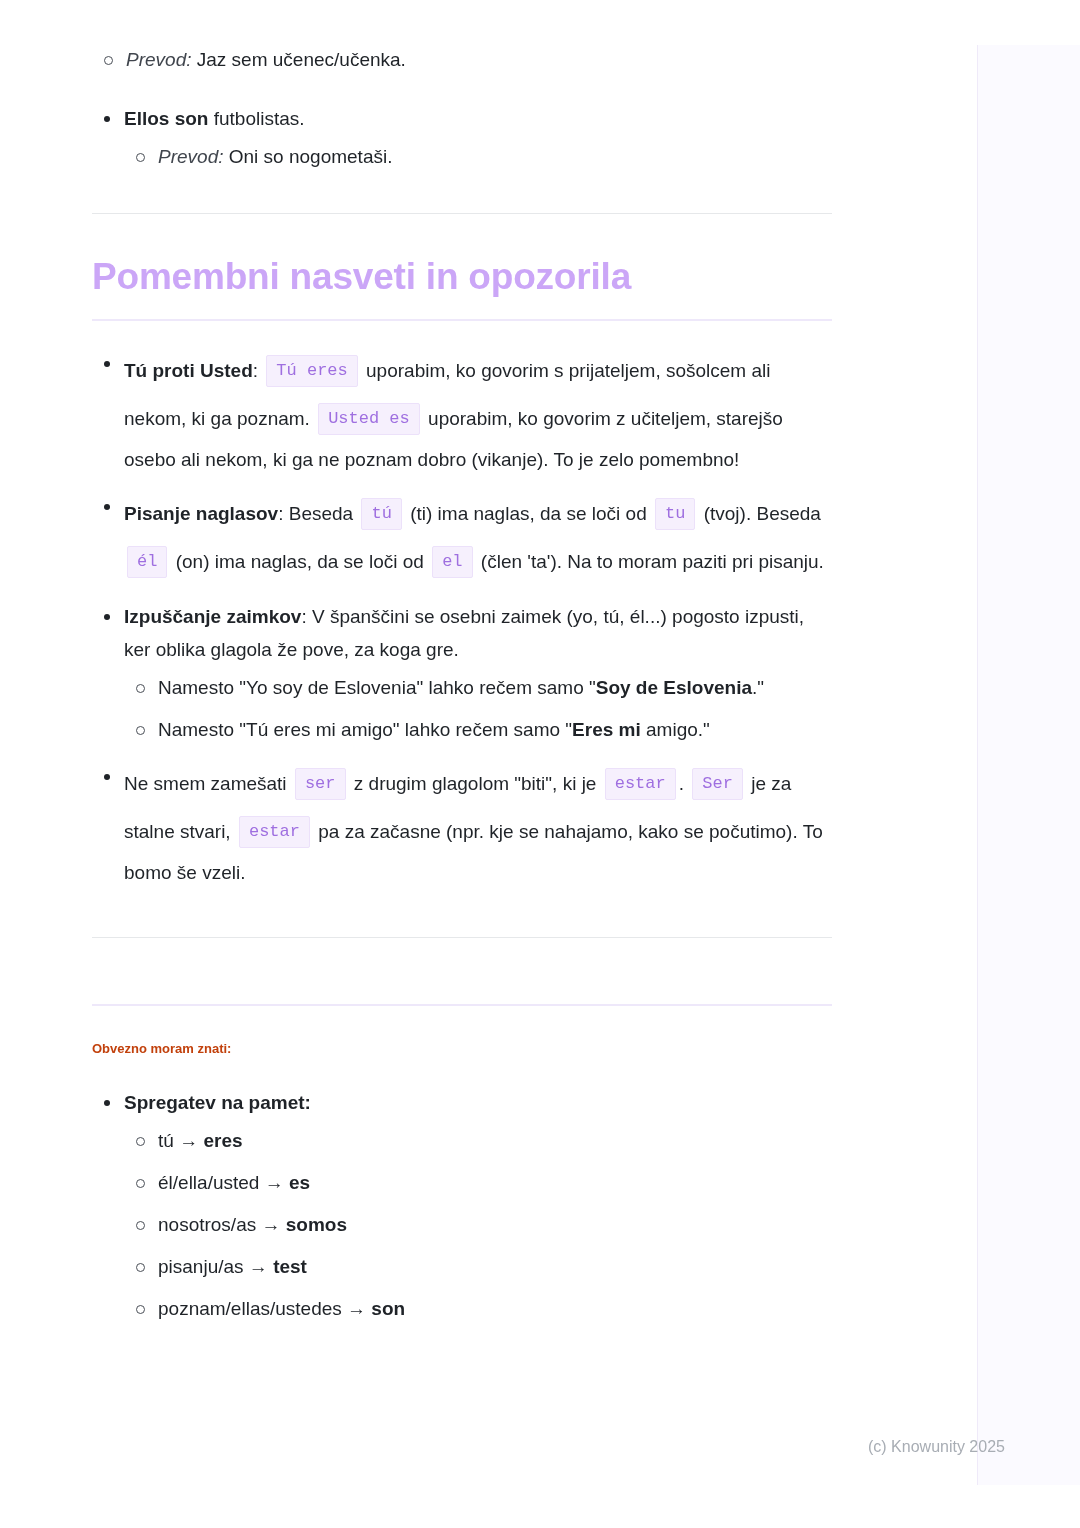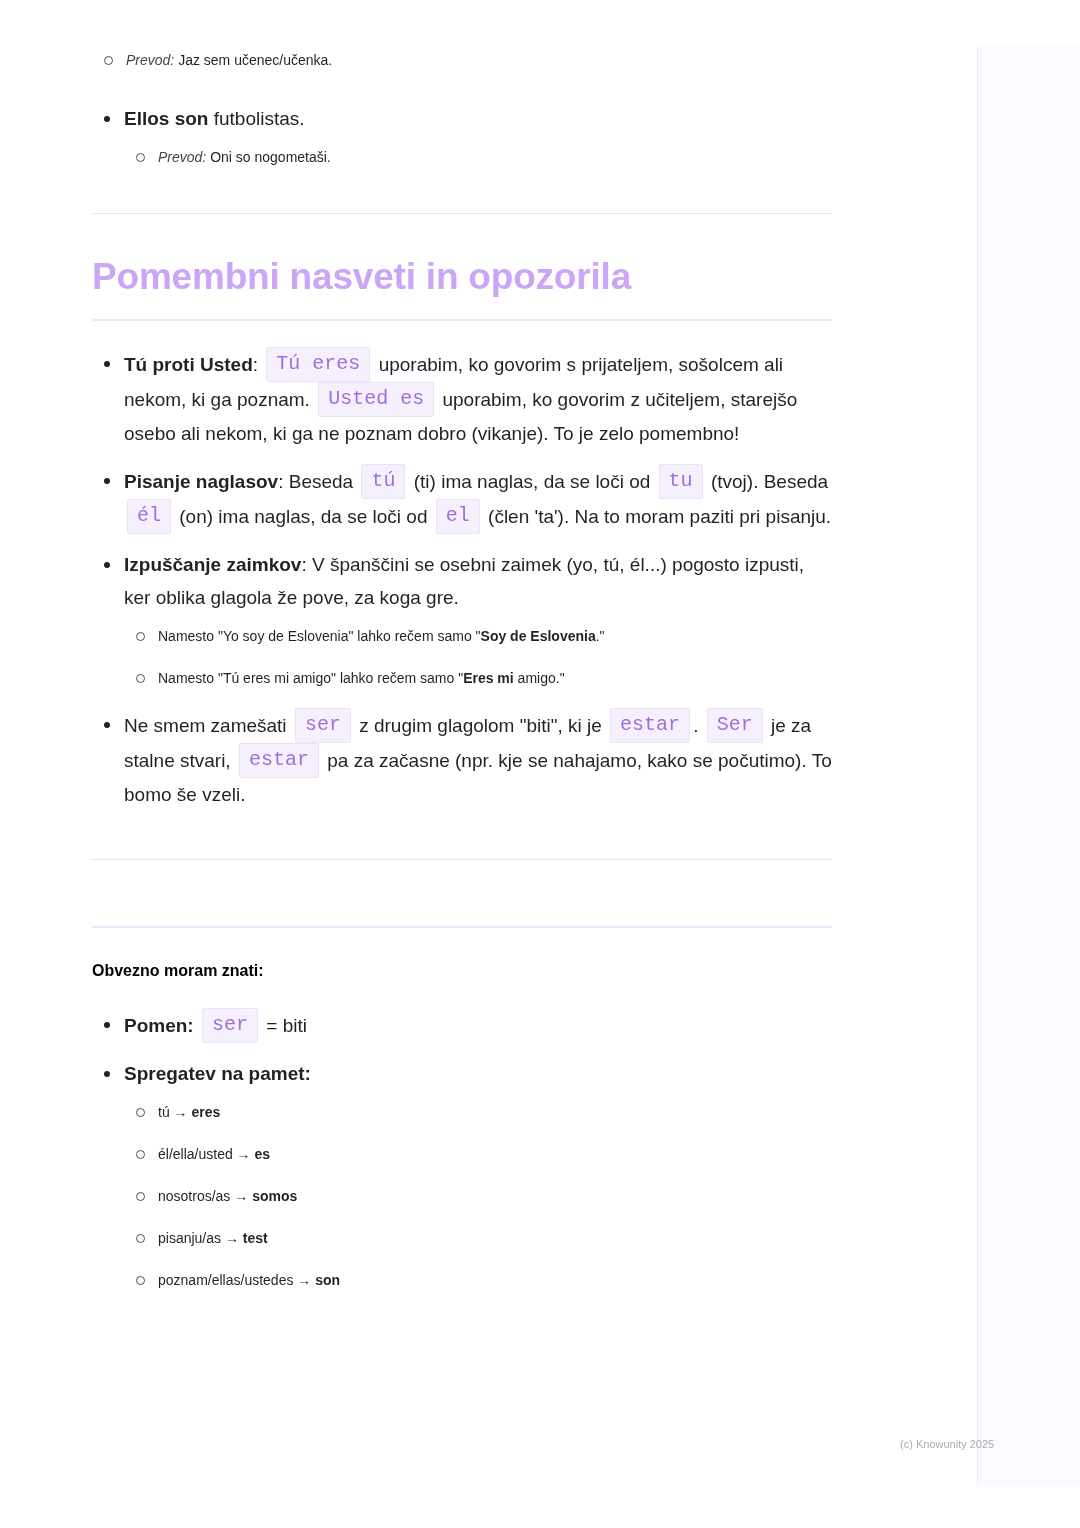--- a/index.html
+++ b/index.html
@@ -70,21 +70,21 @@
     background: #1f2328;
   }
   ul.lvl2 {
     list-style: none;
     margin: 6px 0 0 0;
     padding: 0;
   }
   ul.lvl2 > li.subbullet {
     position: relative;
     padding-left: 34px;
-    font-size: 14px;
+    font-size: 19px;
     line-height: 32px;
     margin-bottom: 10px;
     color: #1f2328;
   }
   ul.lvl2 > li.subbullet::before {
     content: "";
     position: absolute;
     left: 12px;
     top: 12px;
     width: 7px;
@@ -94,28 +94,28 @@
     background: transparent;
   }
 
   .em-italic { font-style: italic; color: #40454d; }
   .strong { font-weight: bold; }
 
   
   .chip {
     display: inline-block;
     font-family: "Liberation Mono", monospace;
-    font-size: 20px;
+    font-size: 17px;
     line-height: 1;
     color: #9f6fe0;
     background: #f6f0fd;
     border: 1px solid #ece1fa;
     border-radius: 2px;
     padding: 6px 9px 7px 9px;
-    margin: 0 3px;
+    margin: 8px 3px;
     vertical-align: 2px;
     white-space: nowrap;
   }
 
   
   .hr-grey {
     height: 1px;
     background: #e6e8ea;
     border: 0;
     margin: 0;
@@ -133,33 +133,33 @@
     letter-spacing: -0.2px;
   }
   .heading-rule {
     height: 2px;
     background: #eee8fa;
     width: 740px;
     margin: 0;
   }
 
   .bold-lead {
+    font-size: 13px;
+    font-weight: bold;
+    color: #c2410c;
+    line-height: 30px;
+    margin: 0;
+  }
+
+  
+  #watermark {
+    position: absolute;
+    left: 868px;
+    top: 1438px;
     font-size: 16px;
-    font-weight: bold;
-    color: #000000;
-    line-height: 30px;
-    margin: 0;
-  }
-
-  
-  #watermark {
-    position: absolute;
-    left: 900px;
-    top: 1438px;
-    font-size: 11px;
     color: #a8adb4;
     white-space: nowrap;
   }
 </style>
 </head>
 <body>
 
 <div id="side-rule" data-name="page-side-rule"></div>
 <div id="side-panel" data-name="page-side-panel"></div>
 
@@ -246,25 +246,20 @@
   <div style="height:20px"></div>
   <div class="heading-rule" data-name="heading-underline"></div>
   <div style="height:28px"></div>
 
   <p class="bold-lead" data-name="summary-intro">Obvezno moram znati:</p>
 
   <div style="height:22px"></div>
 
   <ul class="lvl1" data-name="summary-list">
 
-    <li class="bullet" data-name="summary-meaning">
-      <span class="strong" data-name="summary-lead">Pomen:</span>
-      <span class="chip" data-name="code-chip">ser</span>
-      <span data-name="summary-text">= biti</span>
-    </li>
 
 
     <li class="bullet" data-name="summary-conjugation">
       <span class="strong" data-name="summary-lead">Spregatev na pamet:</span>
       <ul class="lvl2" id="conjugation-list" data-name="conjugation-list">
           <li class="subbullet" data-name="list-item"><span data-name="conjugation-pronoun">tú</span><span data-name="arrow-icon"> → </span><span class="strong" data-name="conjugation-form">eres</span></li>
           <li class="subbullet" data-name="list-item"><span data-name="conjugation-pronoun">él/ella/usted</span><span data-name="arrow-icon"> → </span><span class="strong" data-name="conjugation-form">es</span></li>
           <li class="subbullet" data-name="list-item"><span data-name="conjugation-pronoun">nosotros/as</span><span data-name="arrow-icon"> → </span><span class="strong" data-name="conjugation-form">somos</span></li>
           <li class="subbullet" data-name="list-item"><span data-name="conjugation-pronoun">pisanju/as</span><span data-name="arrow-icon"> → </span><span class="strong" data-name="conjugation-form">test</span></li>
           <li class="subbullet" data-name="list-item"><span data-name="conjugation-pronoun">poznam/ellas/ustedes</span><span data-name="arrow-icon"> → </span><span class="strong" data-name="conjugation-form">son</span></li>

